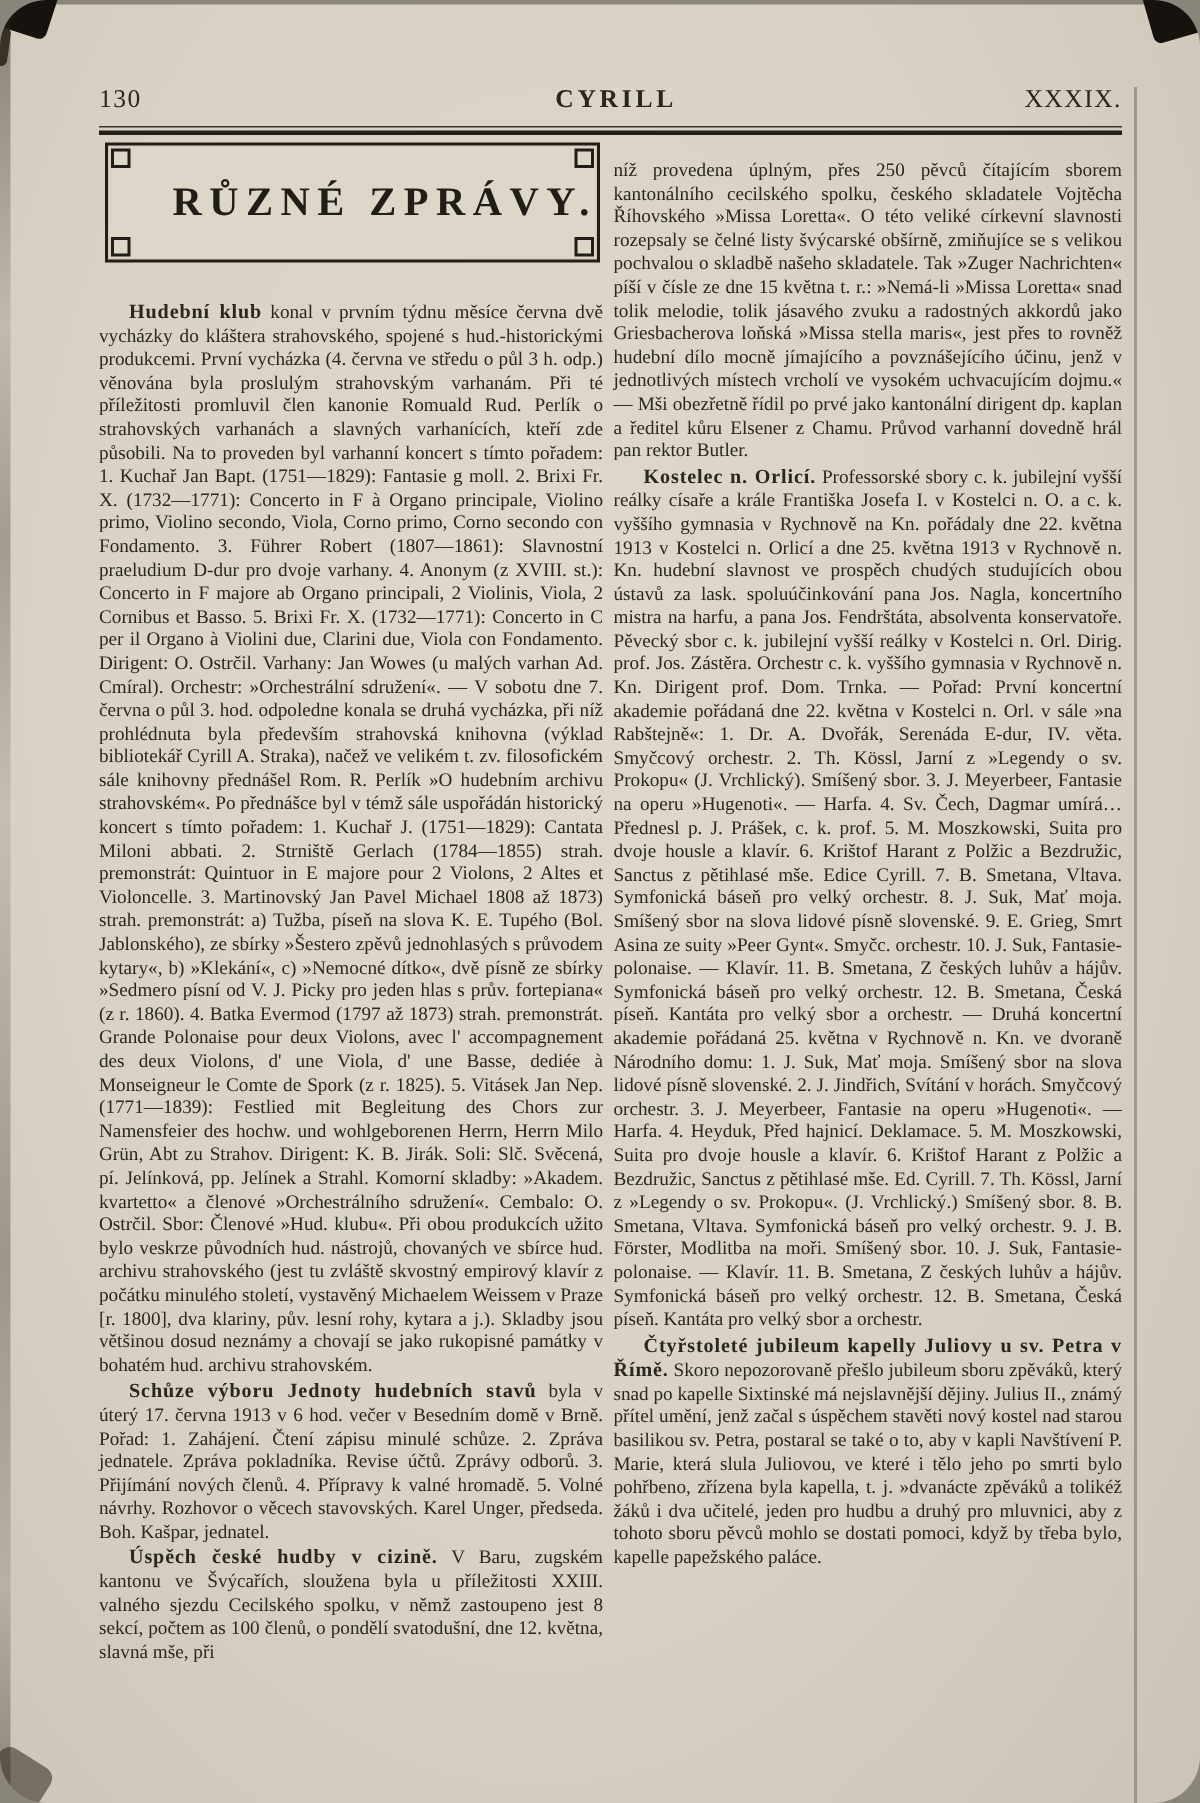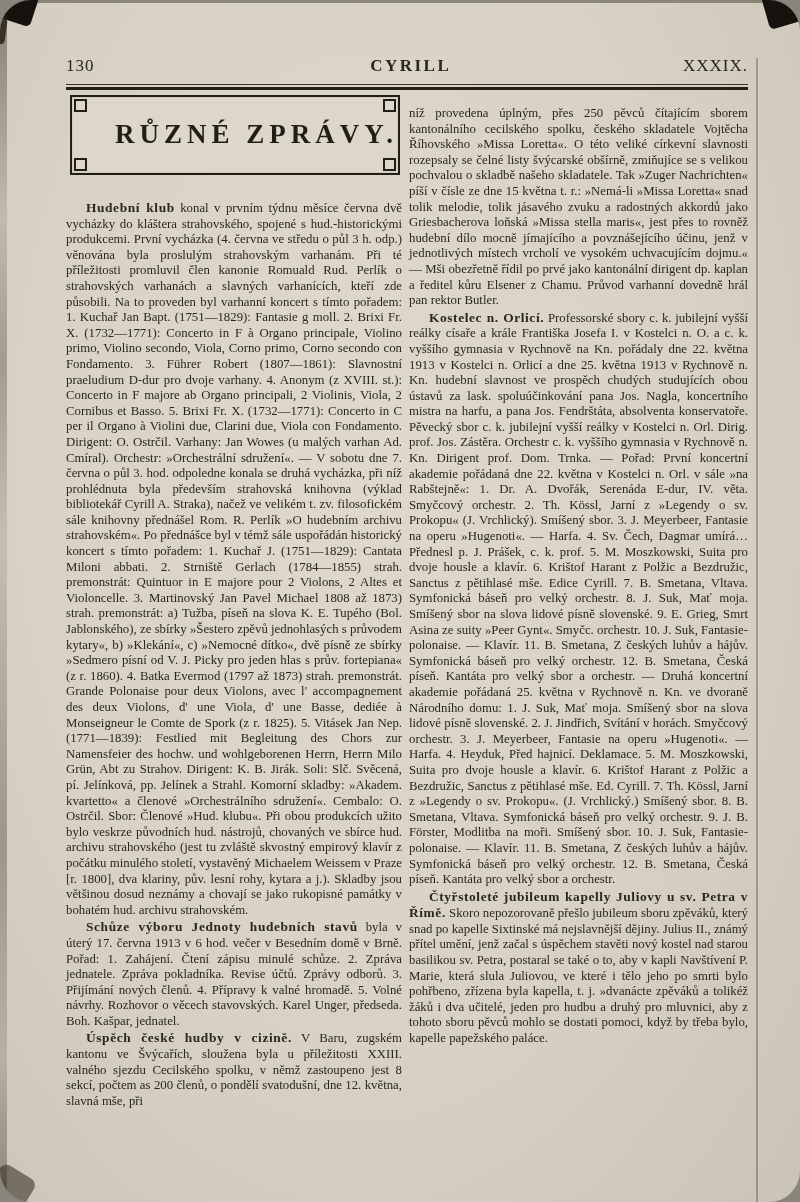--- a/index.html
+++ b/index.html
@@ -67,21 +67,21 @@
     <span class="corner c-tl"></span>
     <span class="corner c-tr"></span>
     <span class="corner c-bl"></span>
     <span class="corner c-br"></span>
     <h1>RŮZNÉ ZPRÁVY.</h1>
   </div>
 
   <div class="col col-left">
     <p><b class="lead">Hudební klub</b> <span>konal v prvním týdnu měsíce června dvě vycházky do kláštera strahovského, spojené s hud.-historickými produkcemi. První vycházka (4. června ve středu o půl 3 h. odp.) věnována byla proslulým strahovským varhanám. Při té příležitosti promluvil člen kanonie Romuald Rud. Perlík o strahovských varhanách a slavných varhanících, kteří zde působili. Na to proveden byl varhanní koncert s tímto pořadem: 1. Kuchař Jan Bapt. (1751—1829): Fantasie g moll. 2. Brixi Fr. X. (1732—1771): Concerto in F à Organo principale, Violino primo, Violino secondo, Viola, Corno primo, Corno secondo con Fondamento. 3. Führer Robert (1807—1861): Slavnostní praeludium D-dur pro dvoje varhany. 4. Anonym (z XVIII. st.): Concerto in F majore ab Organo principali, 2 Violinis, Viola, 2 Cornibus et Basso. 5. Brixi Fr. X. (1732—1771): Concerto in C per il Organo à Violini due, Clarini due, Viola con Fondamento. Dirigent: O. Ostrčil. Varhany: Jan Wowes (u malých varhan Ad. Cmíral). Orchestr: »Orchestrální sdružení«. — V sobotu dne 7. června o půl 3. hod. odpoledne konala se druhá vycházka, při níž prohlédnuta byla především strahovská knihovna (výklad bibliotekář Cyrill A. Straka), načež ve velikém t. zv. filosofickém sále knihovny přednášel Rom. R. Perlík »O hudebním archivu strahovském«. Po přednášce byl v témž sále uspořádán historický koncert s tímto pořadem: 1. Kuchař J. (1751—1829): Cantata Miloni abbati. 2. Strniště Gerlach (1784—1855) strah. premonstrát: Quintuor in E majore pour 2 Violons, 2 Altes et Violoncelle. 3. Martinovský Jan Pavel Michael 1808 až 1873) strah. premonstrát: a) Tužba, píseň na slova K. E. Tupého (Bol. Jablonského), ze sbírky »Šestero zpěvů jednohlasých s průvodem kytary«, b) »Klekání«, c) »Nemocné dítko«, dvě písně ze sbírky »Sedmero písní od V. J. Picky pro jeden hlas s prův. fortepiana« (z r. 1860). 4. Batka Evermod (1797 až 1873) strah. premonstrát. Grande Polonaise pour deux Violons, avec l' accompagnement des deux Violons, d' une Viola, d' une Basse, dediée à Monseigneur le Comte de Spork (z r. 1825). 5. Vitásek Jan Nep. (1771—1839): Festlied mit Begleitung des Chors zur Namensfeier des hochw. und wohlgeborenen Herrn, Herrn Milo Grün, Abt zu Strahov. Dirigent: K. B. Jirák. Soli: Slč. Svěcená, pí. Jelínková, pp. Jelínek a Strahl. Komorní skladby: »Akadem. kvartetto« a členové »Orchestrálního sdružení«. Cembalo: O. Ostrčil. Sbor: Členové »Hud. klubu«. Při obou produkcích užito bylo veskrze původních hud. nástrojů, chovaných ve sbírce hud. archivu strahovského (jest tu zvláště skvostný empirový klavír z počátku minulého století, vystavěný Michaelem Weissem v Praze [r. 1800], dva klariny, pův. lesní rohy, kytara a j.). Skladby jsou většinou dosud neznámy a chovají se jako rukopisné památky v bohatém hud. archivu strahovském.</span></p>
     <p><b class="lead">Schůze výboru Jednoty hudebních stavů</b> <span>byla v úterý 17. června 1913 v 6 hod. večer v Besedním domě v Brně. Pořad: 1. Zahájení. Čtení zápisu minulé schůze. 2. Zpráva jednatele. Zpráva pokladníka. Revise účtů. Zprávy odborů. 3. Přijímání nových členů. 4. Přípravy k valné hromadě. 5. Volné návrhy. Rozhovor o věcech stavovských. Karel Unger, předseda. Boh. Kašpar, jednatel.</span></p>
-    <p><b class="lead">Úspěch české hudby v cizině.</b> <span>V Baru, zugském kantonu ve Švýcařích, sloužena byla u příležitosti XXIII. valného sjezdu Cecilského spolku, v němž zastoupeno jest 8 sekcí, počtem as 200 členů, o pondělí svatodušní, dne 12. května, slavná mše, při</span></p>
+    <p><b class="lead">Úspěch české hudby v cizině.</b> <span>V Baru, zugském kantonu ve Švýcařích, sloužena byla u příležitosti XXIII. valného sjezdu Cecilského spolku, v němž zastoupeno jest 8 sekcí, počtem as 100 členů, o pondělí svatodušní, dne 12. května, slavná mše, při</span></p>
   </div>
 
   <div class="col col-right">
     <p class="noindent"><span>níž provedena úplným, přes 250 pěvců čítajícím sborem kantonálního cecilského spolku, českého skladatele Vojtěcha Říhovského »Missa Loretta«. O této veliké církevní slavnosti rozepsaly se čelné listy švýcarské obšírně, zmiňujíce se s velikou pochvalou o skladbě našeho skladatele. Tak »Zuger Nachrichten« píší v čísle ze dne 15 května t. r.: »Nemá-li »Missa Loretta« snad tolik melodie, tolik jásavého zvuku a radostných akkordů jako Griesbacherova loňská »Missa stella maris«, jest přes to rovněž hudební dílo mocně jímajícího a povznášejícího účinu, jenž v jednotlivých místech vrcholí ve vysokém uchvacujícím dojmu.« — Mši obezřetně řídil po prvé jako kantonální dirigent dp. kaplan a ředitel kůru Elsener z Chamu. Průvod varhanní dovedně hrál pan rektor Butler.</span></p>
     <p><b class="lead">Kostelec n. Orlicí.</b> <span>Professorské sbory c. k. jubilejní vyšší reálky císaře a krále Františka Josefa I. v Kostelci n. O. a c. k. vyššího gymnasia v Rychnově na Kn. pořádaly dne 22. května 1913 v Kostelci n. Orlicí a dne 25. května 1913 v Rychnově n. Kn. hudební slavnost ve prospěch chudých studujících obou ústavů za lask. spoluúčinkování pana Jos. Nagla, koncertního mistra na harfu, a pana Jos. Fendrštáta, absolventa konservatoře. Pěvecký sbor c. k. jubilejní vyšší reálky v Kostelci n. Orl. Dirig. prof. Jos. Zástěra. Orchestr c. k. vyššího gymnasia v Rychnově n. Kn. Dirigent prof. Dom. Trnka. — Pořad: První koncertní akademie pořádaná dne 22. května v Kostelci n. Orl. v sále »na Rabštejně«: 1. Dr. A. Dvořák, Serenáda E-dur, IV. věta. Smyčcový orchestr. 2. Th. Kössl, Jarní z »Legendy o sv. Prokopu« (J. Vrchlický). Smíšený sbor. 3. J. Meyerbeer, Fantasie na operu »Hugenoti«. — Harfa. 4. Sv. Čech, Dagmar umírá… Přednesl p. J. Prášek, c. k. prof. 5. M. Moszkowski, Suita pro dvoje housle a klavír. 6. Krištof Harant z Polžic a Bezdružic, Sanctus z pětihlasé mše. Edice Cyrill. 7. B. Smetana, Vltava. Symfonická báseň pro velký orchestr. 8. J. Suk, Mať moja. Smíšený sbor na slova lidové písně slovenské. 9. E. Grieg, Smrt Asina ze suity »Peer Gynt«. Smyčc. orchestr. 10. J. Suk, Fantasie-polonaise. — Klavír. 11. B. Smetana, Z českých luhův a hájův. Symfonická báseň pro velký orchestr. 12. B. Smetana, Česká píseň. Kantáta pro velký sbor a orchestr. — Druhá koncertní akademie pořádaná 25. května v Rychnově n. Kn. ve dvoraně Národního domu: 1. J. Suk, Mať moja. Smíšený sbor na slova lidové písně slovenské. 2. J. Jindřich, Svítání v horách. Smyčcový orchestr. 3. J. Meyerbeer, Fantasie na operu »Hugenoti«. — Harfa. 4. Heyduk, Před hajnicí. Deklamace. 5. M. Moszkowski, Suita pro dvoje housle a klavír. 6. Krištof Harant z Polžic a Bezdružic, Sanctus z pětihlasé mše. Ed. Cyrill. 7. Th. Kössl, Jarní z »Legendy o sv. Prokopu«. (J. Vrchlický.) Smíšený sbor. 8. B. Smetana, Vltava. Symfonická báseň pro velký orchestr. 9. J. B. Förster, Modlitba na moři. Smíšený sbor. 10. J. Suk, Fantasie-polonaise. — Klavír. 11. B. Smetana, Z českých luhův a hájův. Symfonická báseň pro velký orchestr. 12. B. Smetana, Česká píseň. Kantáta pro velký sbor a orchestr.</span></p>
     <p><b class="lead">Čtyřstoleté jubileum kapelly Juliovy u sv. Petra v Římě.</b> <span>Skoro nepozorovaně přešlo jubileum sboru zpěváků, který snad po kapelle Sixtinské má nejslavnější dějiny. Julius II., známý přítel umění, jenž začal s úspěchem stavěti nový kostel nad starou basilikou sv. Petra, postaral se také o to, aby v kapli Navštívení P. Marie, která slula Juliovou, ve které i tělo jeho po smrti bylo pohřbeno, zřízena byla kapella, t. j. »dvanácte zpěváků a tolikéž žáků i dva učitelé, jeden pro hudbu a druhý pro mluvnici, aby z tohoto sboru pěvců mohlo se dostati pomoci, když by třeba bylo, kapelle papežského paláce.</span></p>
   </div>
 
 </div>
 

